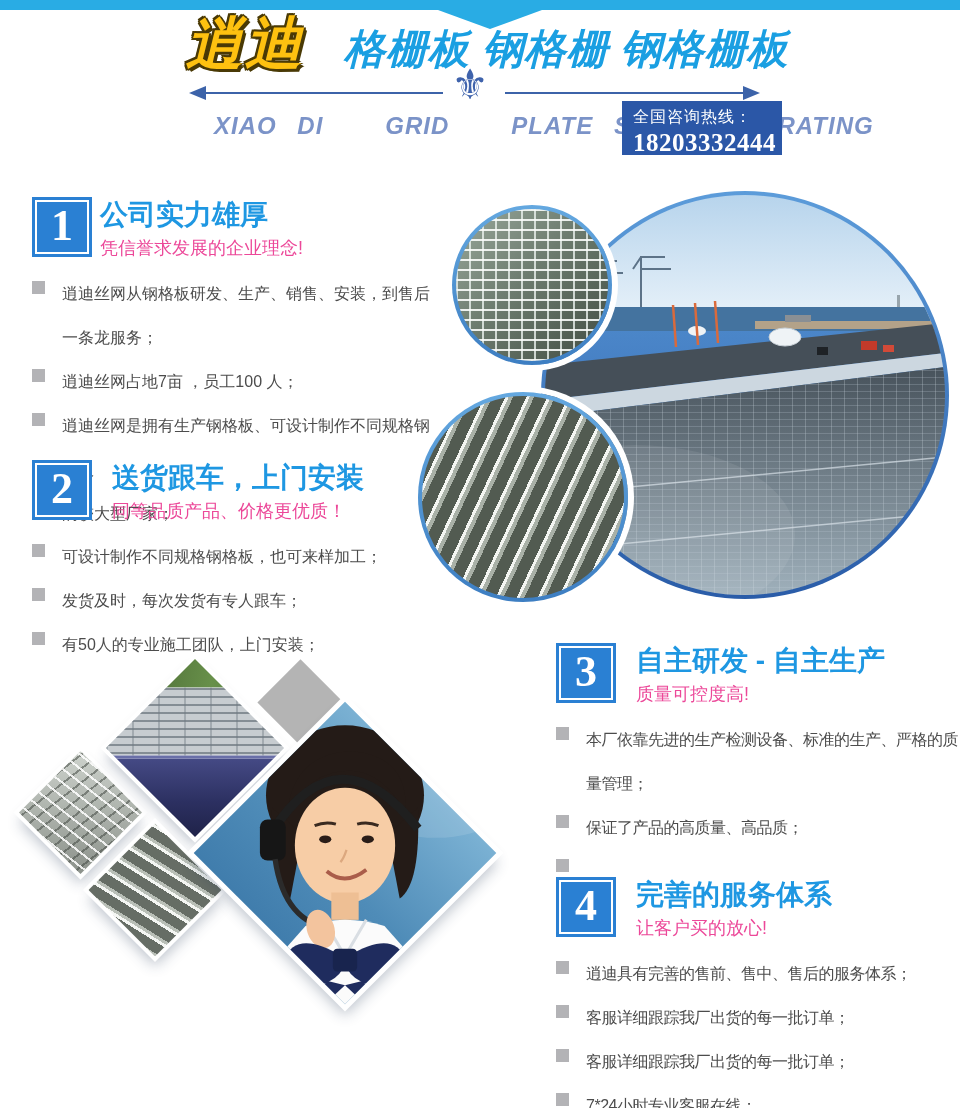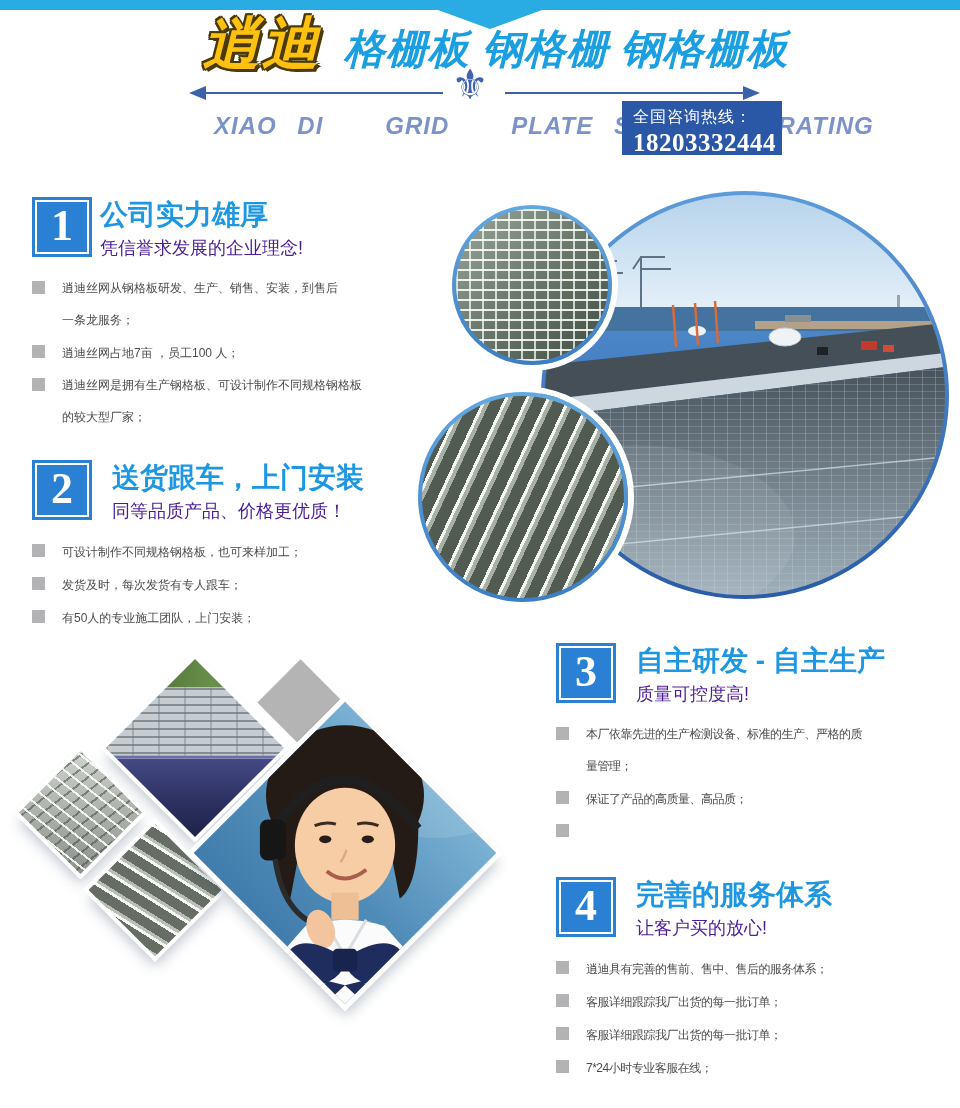--- a/index.html
+++ b/index.html
@@ -7,21 +7,21 @@
   body { font-family:"Liberation Sans","DejaVu Sans",sans-serif; }
   .page { position:relative; width:960px; height:1108px; margin:0 auto; background:#fff; overflow:hidden; }
 
   
   .topbar { position:absolute; left:0; top:0; width:960px; height:10px; background:#29ace4; }
   .chevron { position:absolute; left:438px; top:10px; width:0; height:0;
              border-left:52px solid transparent; border-right:52px solid transparent;
              border-top:19px solid #29ace4; }
 
   
-  .brand { position:absolute; left:203px; top:6px; font-size:57px; font-weight:bold; font-style:italic;
+  .brand { position:absolute; left:186px; top:6px; font-size:57px; font-weight:bold; font-style:italic;
            color:#fec110; letter-spacing:2px;
            text-shadow:-2px 0 #4a3a06, 2px 0 #4a3a06, 0 -2px #4a3a06, 0 2px #4a3a06,
                        -2px -2px #4a3a06, 2px 2px #4a3a06, -2px 2px #4a3a06, 3px 3px 0 #4a3a06; }
   .main-title { position:absolute; left:344px; top:22px; font-size:41px; font-weight:bold; font-style:italic;
                 color:#1a9fe2; letter-spacing:1px; white-space:nowrap; }
   .arrow-line { position:absolute; top:92px; height:2px; background:#3c63a9; }
   .arrow-line.left { left:205px; width:238px; }
   .arrow-line.right { left:505px; width:238px; }
   .arrow-head { position:absolute; top:86px; width:0; height:0;
                 border-top:7px solid transparent; border-bottom:7px solid transparent; }
@@ -40,25 +40,25 @@
   
   .section { position:absolute; }
   .sec-head { display:flex; align-items:flex-start; }
   .badge { position:relative; flex:0 0 auto; width:60px; height:60px; background:#2a80d3;
            color:#fff; font-family:"Liberation Serif","DejaVu Serif",serif; font-weight:bold;
            font-size:44px; line-height:58px; text-align:center; }
   .badge::after { content:""; position:absolute; left:3px; top:3px; right:3px; bottom:3px;
                   border:2px solid #fff; pointer-events:none; }
   .titles { padding-top:1px; }
   .sec-title { font-size:28px; font-weight:bold; color:#1e97e2; line-height:34px; white-space:nowrap; }
-  .sec-sub { font-size:18px; color:#4c1d95; margin-top:4px; white-space:nowrap; }
+  .sec-sub { font-size:18px; color:#ec4899; margin-top:4px; white-space:nowrap; }
   .bullets { list-style:none; margin-top:12px; }
   .bullets li { position:relative; padding-left:30px; line-height:32px; }
   .sq { position:absolute; left:0; top:9px; width:13px; height:13px; background:#b3b3b6; }
-  .bt { display:inline-block; font-size:12px; color:#4c4c4c; white-space:pre-line; line-height:32px; }
+  .bt { display:inline-block; font-size:16px; color:#4c4c4c; white-space:pre-line; line-height:44px; }
 
   .s1 { left:32px; top:197px;  width:412px; } .s1 .titles{margin-left:8px;}
   .s2 { left:32px; top:460px;  width:412px; } .s2 .titles{margin-left:20px;}
   .s3 { left:556px; top:643px; width:404px; } .s3 .titles{margin-left:20px;}
   .s4 { left:556px; top:877px; width:404px; } .s4 .titles{margin-left:20px;}
   .s3 .bt, .s4 .bt { letter-spacing:-0.5px; }
 
   
   .circle { border-radius:50%; }
   .circle-big { position:absolute; left:541px; top:191px; width:408px; height:408px; padding:4px;

